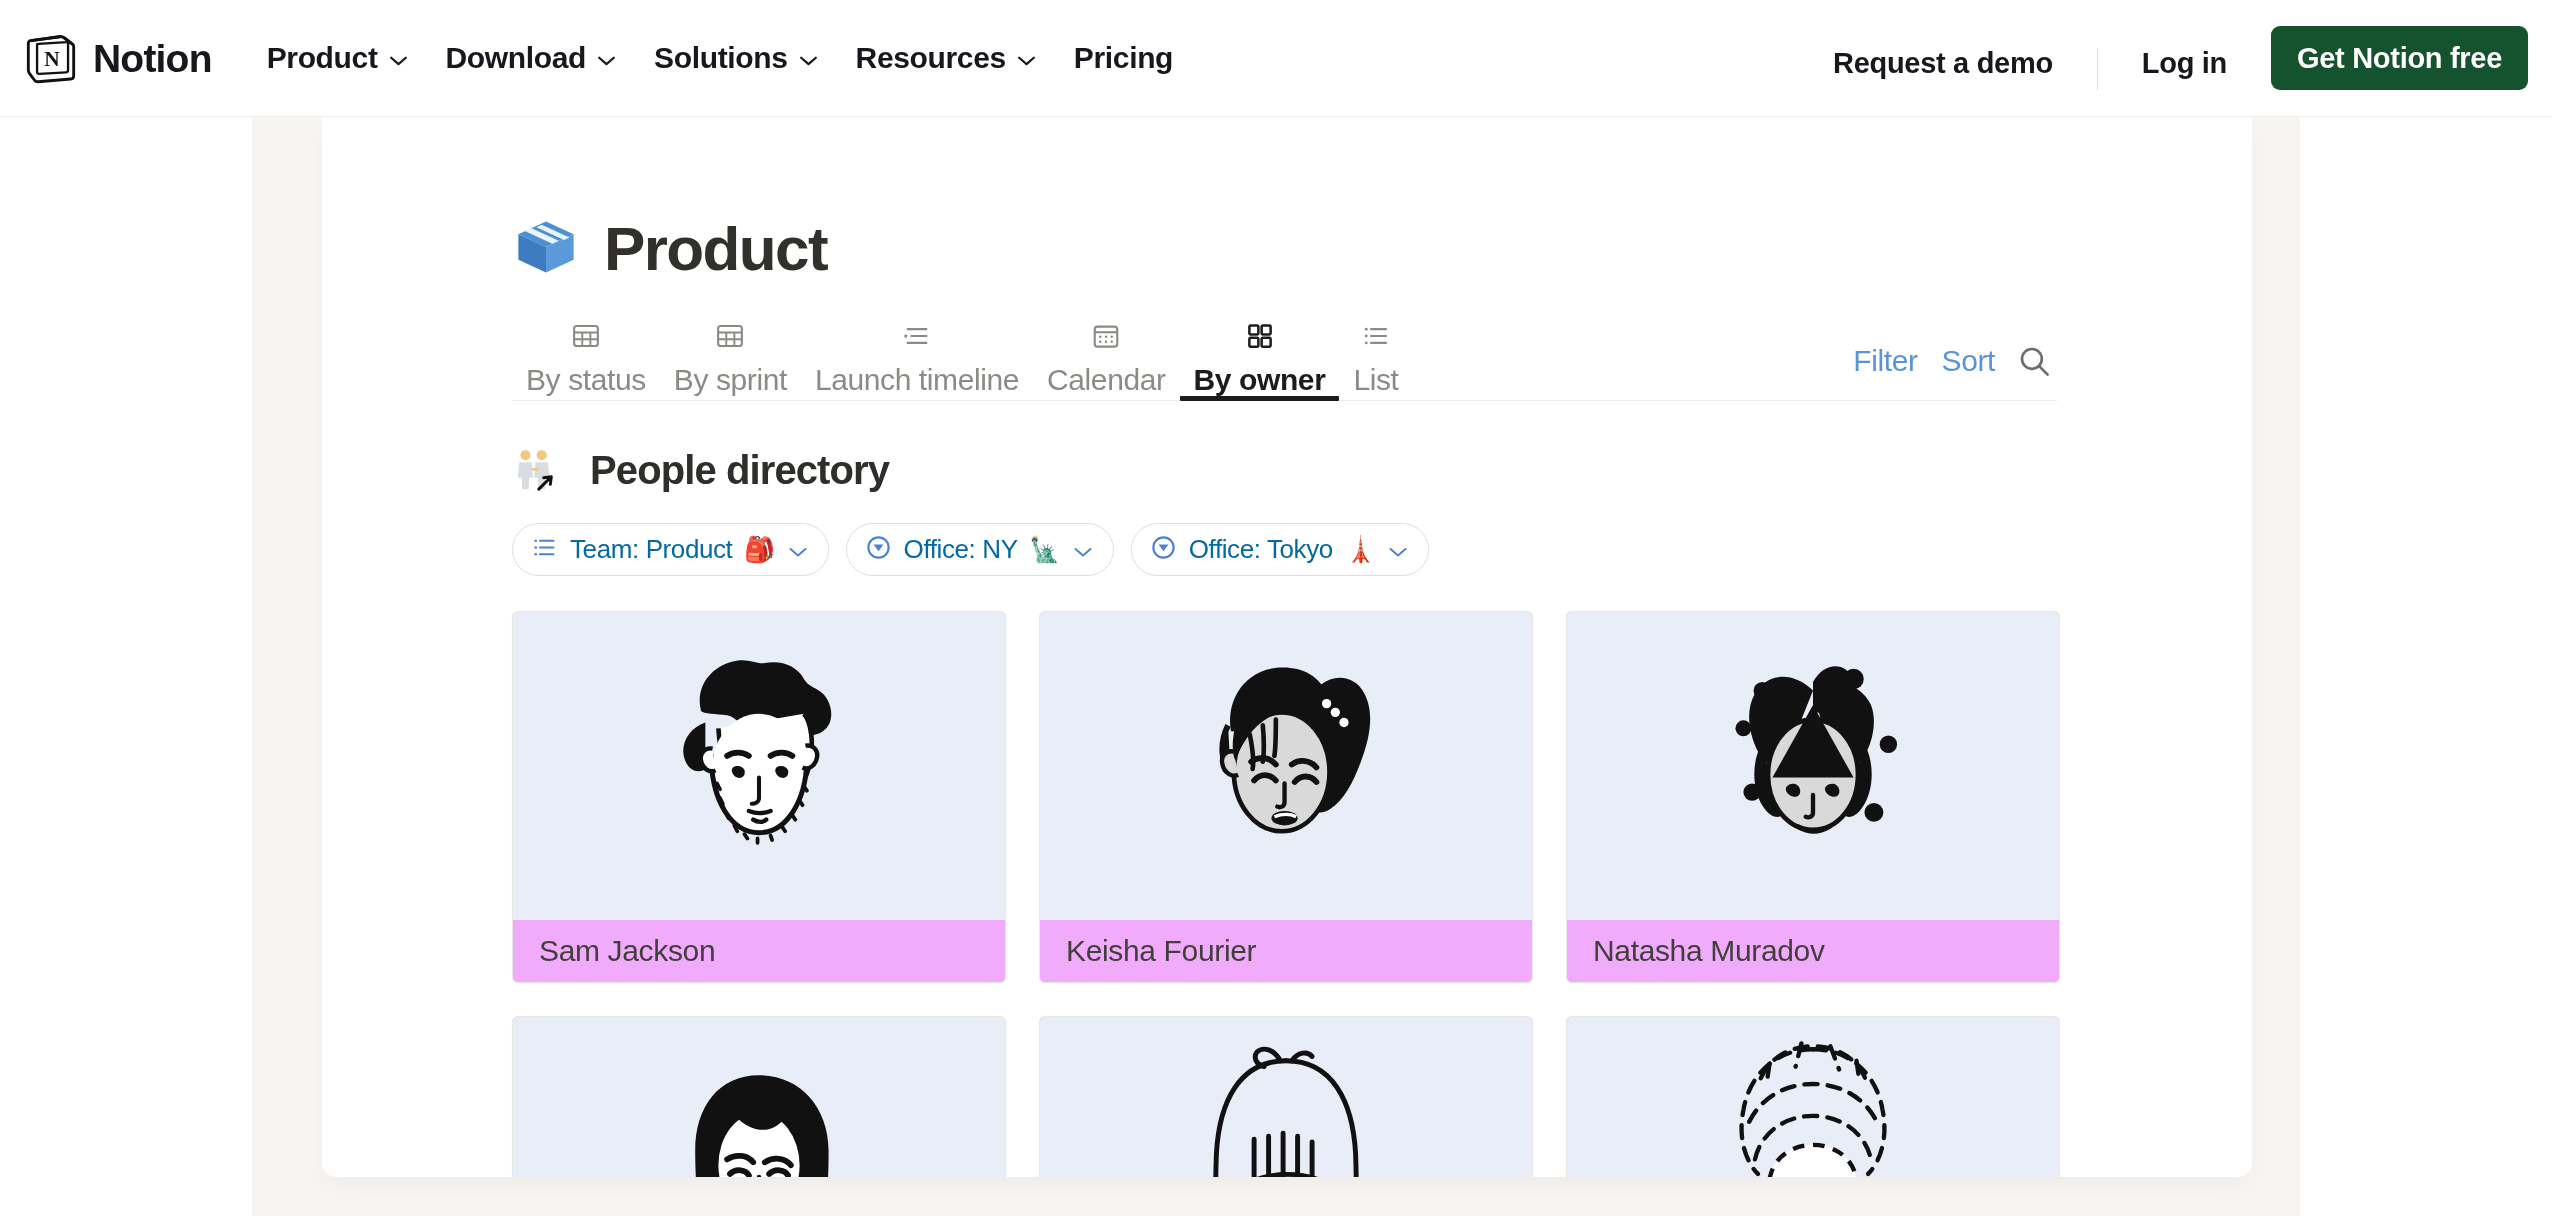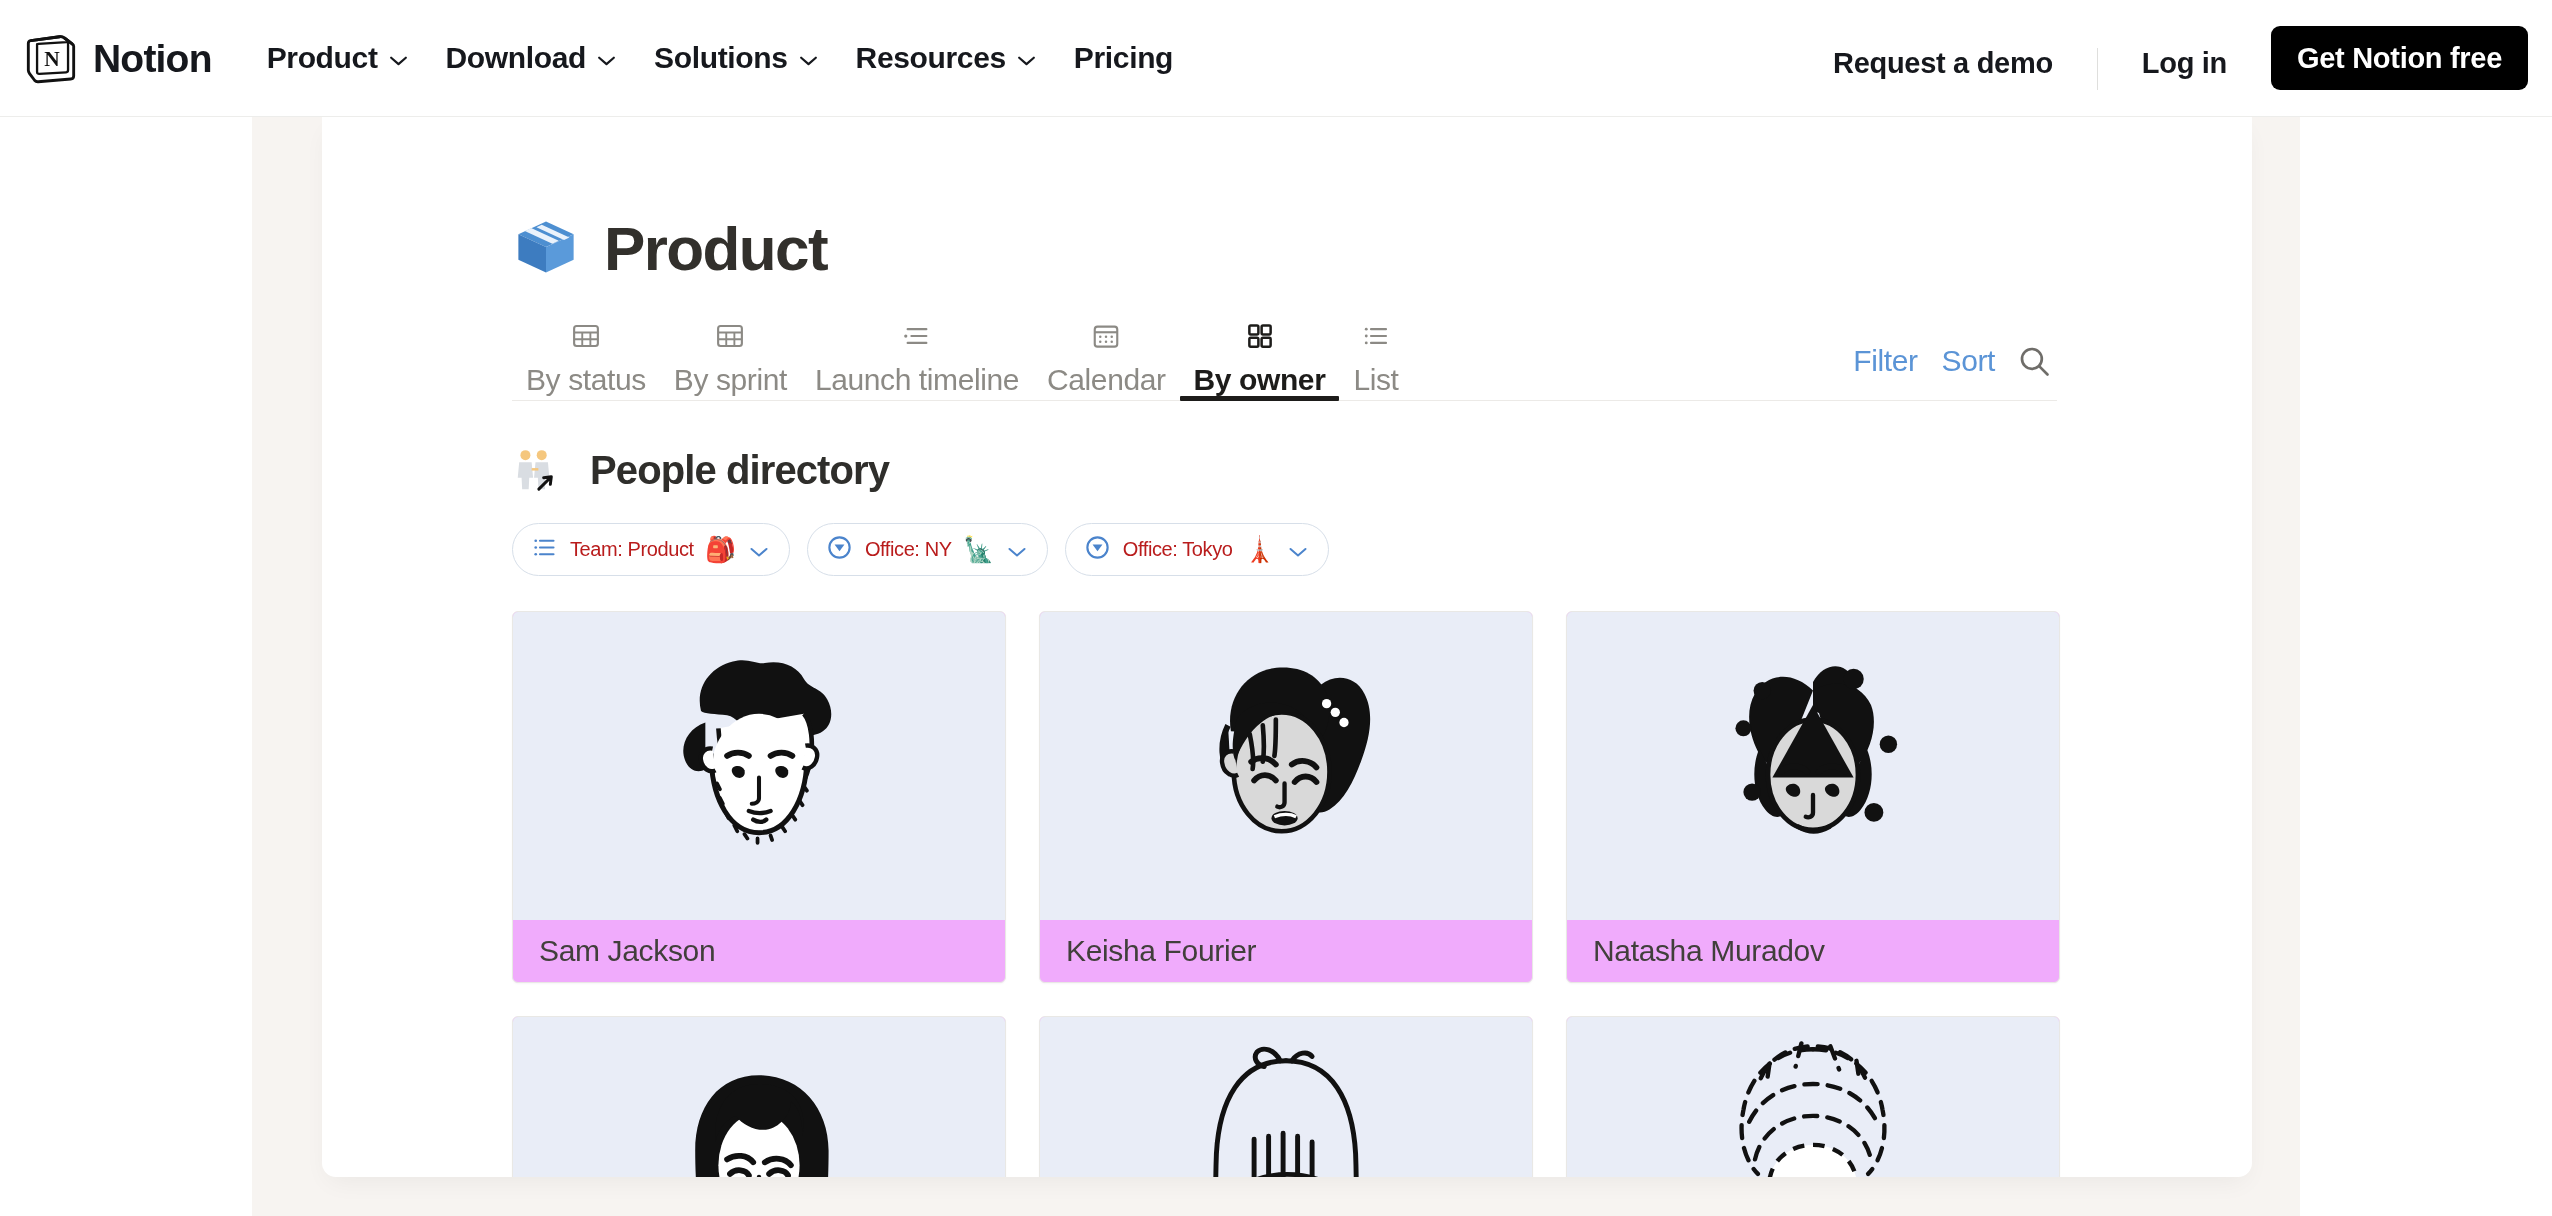--- a/index.html
+++ b/index.html
@@ -83,21 +83,21 @@
     cursor: pointer;
     white-space: nowrap;
   }
   .nav-divider {
     width: 1px;
     height: 42px;
     background: #dfdfdd;
     margin: 0 14px;
   }
   .cta-btn {
-    background: #000000;
+    background: #14532d;
     color: #ffffff;
     font-size: 29px;
     font-weight: 600;
     letter-spacing: -0.3px;
     border: none;
     border-radius: 9px;
     padding: 0 26px;
     height: 64px;
     line-height: 64px;
     margin-left: 14px;
@@ -259,23 +259,23 @@
     gap: 12px;
     height: 53px;
     padding: 0 20px 0 18px;
     border: 1px solid #d7dfe9;
     border-radius: 27px;
     background: #ffffff;
     cursor: pointer;
     white-space: nowrap;
   }
   .chip-label {
-    font-size: 20px;
+    font-size: 26px;
     font-weight: 500;
-    color: #b91c1c;
+    color: #0369a1;
     letter-spacing: -0.4px;
   }
   .chip-emoji { font-size: 25px; line-height: 1; }
   .chip-chev { width: 20px; height: 12px; display: block; }
 
   
   .gallery {
     margin-top: 35px;
     display: grid;
     grid-template-columns: repeat(3, 494px);

